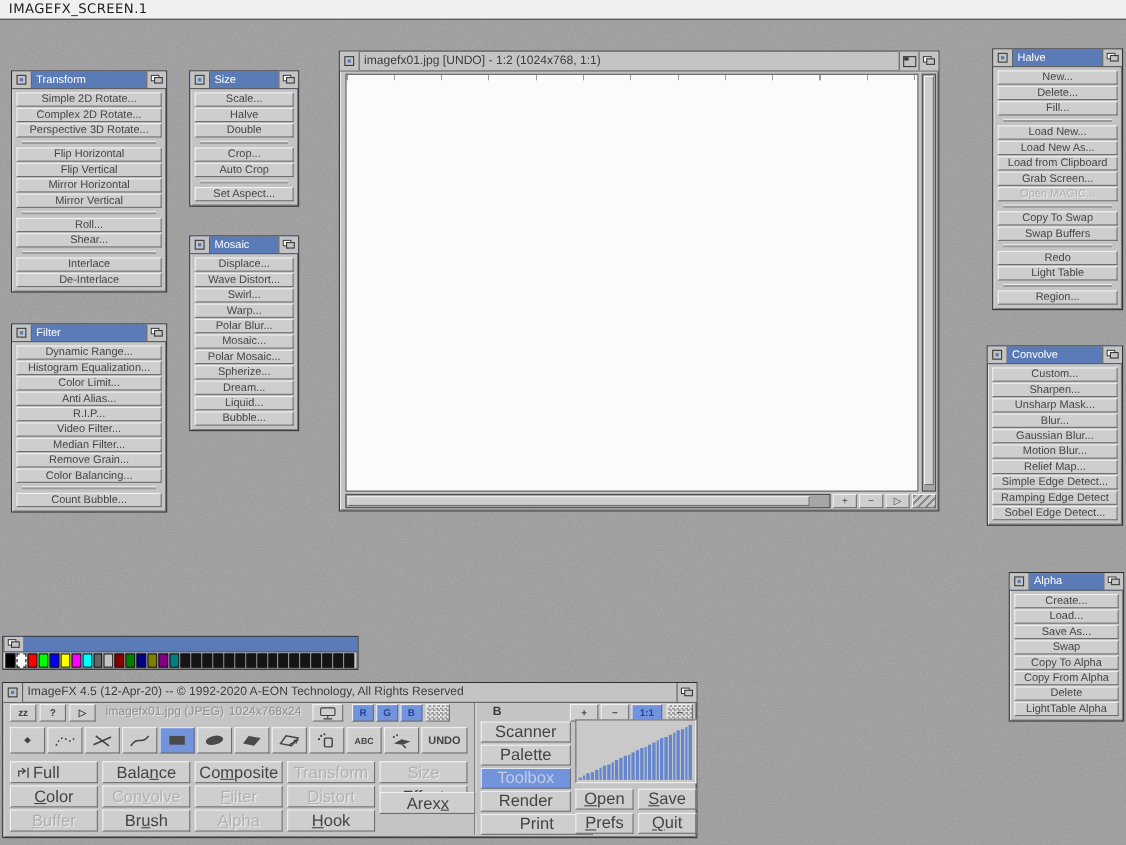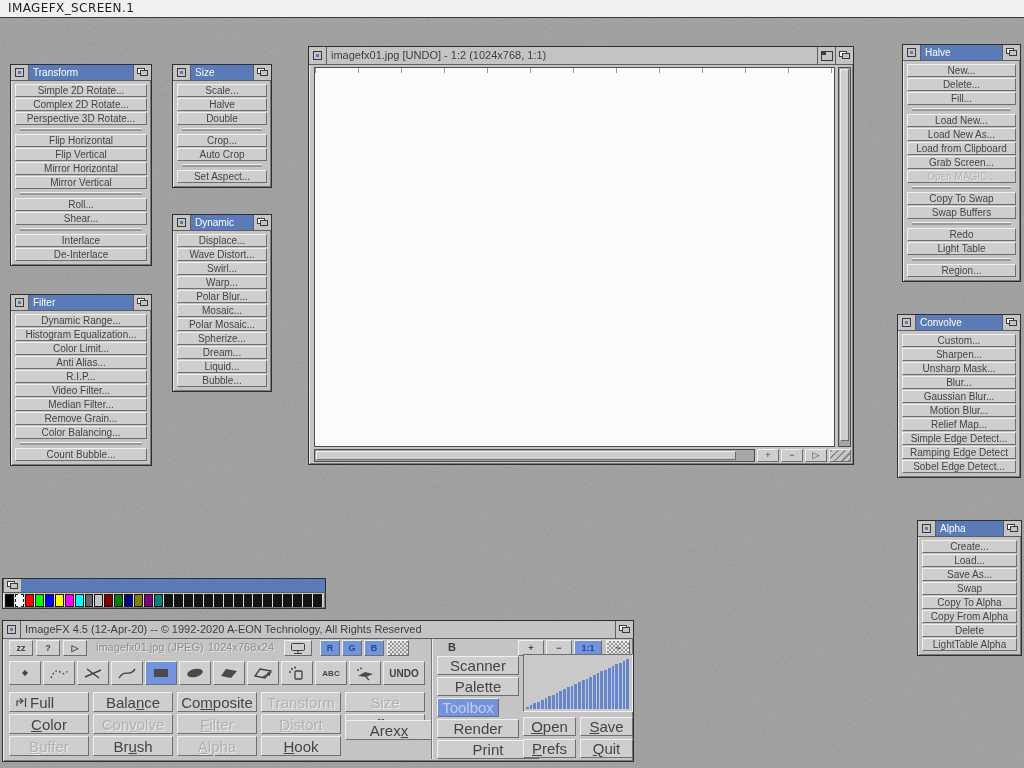--- a/index.html
+++ b/index.html
@@ -144,21 +144,21 @@
       <div class="pbtn">Auto Crop</div>
       <div class="psep"></div>
       <div class="pbtn">Set Aspect...</div>
     </div>
   </div>
 <div class="win" style="left:172px;top:214px;width:100px">
     <div class="tbar blue">
       <span class="gad">
         <span class="ic-close"></span>
       </span>
-      <span class="ttl">Dynamic</span>
+      <span class="ttl">Mosaic</span>
       <span class="gad r">
         <span class="ic-depth"></span>
       </span>
     </div>
     <div class="pbody">
       <div class="pbtn">Displace...</div>
       <div class="pbtn">Wave Distort...</div>
       <div class="pbtn">Swirl...</div>
       <div class="pbtn">Warp...</div>
       <div class="pbtn">Polar Blur...</div>
@@ -459,21 +459,21 @@
     <div class="abs tbtn ghost" style="left:5px;top:98px;width:80px;height:20px"><span class="mn">B</span>uffer</div>
     <div class="abs tbtn" style="left:89px;top:98px;width:80px;height:20px">Br<span class="mn">u</span>sh</div>
     <div class="abs tbtn ghost" style="left:173px;top:98px;width:80px;height:20px"><span class="mn">A</span>lpha</div>
     <div class="abs tbtn" style="left:257px;top:98px;width:80px;height:20px"><span class="mn">H</span>ook</div>
     <div class="abs tbtn" style="left:341px;top:82px;width:88px;height:20px">Arex<span class="mn">x</span></div>
 
     <div id="divider" class="abs" style="left:427px;top:1px;bottom:1px"></div>
 
     <div class="abs tbtn" style="left:433px;top:18px;width:82px;height:19px">Scanner</div>
     <div class="abs tbtn" style="left:433px;top:39px;width:82px;height:19px">Palette</div>
-    <div class="abs tbtn modesel" style="left:433px;top:60px;width:62px;height:19px">Toolbox</div>
+    <div class="abs tbtn modesel" style="left:433px;top:60px;width:82px;height:19px">Toolbox</div>
     <div class="abs tbtn" style="left:433px;top:81px;width:82px;height:19px">Render</div>
     <div class="abs tbtn" style="left:433px;top:102px;width:102px;height:19px">Print</div>
 
     <div id="ramp" class="abs" style="left:519px;top:16px;width:110px;height:58px">
         <span class="rbar" style="height: 4%; background: rgb(101, 133, 204);"></span>
         <span class="rbar" style="height: 7.40741%; background: rgb(101, 133, 204);"></span>
         <span class="rbar" style="height: 10.8148%; background: rgb(101, 133, 204);"></span>
         <span class="rbar" style="height: 14.2222%; background: rgb(101, 133, 204);"></span>
         <span class="rbar" style="height: 17.6296%; background: rgb(101, 133, 204);"></span>
         <span class="rbar" style="height: 21.037%; background: rgb(101, 133, 204);"></span>

